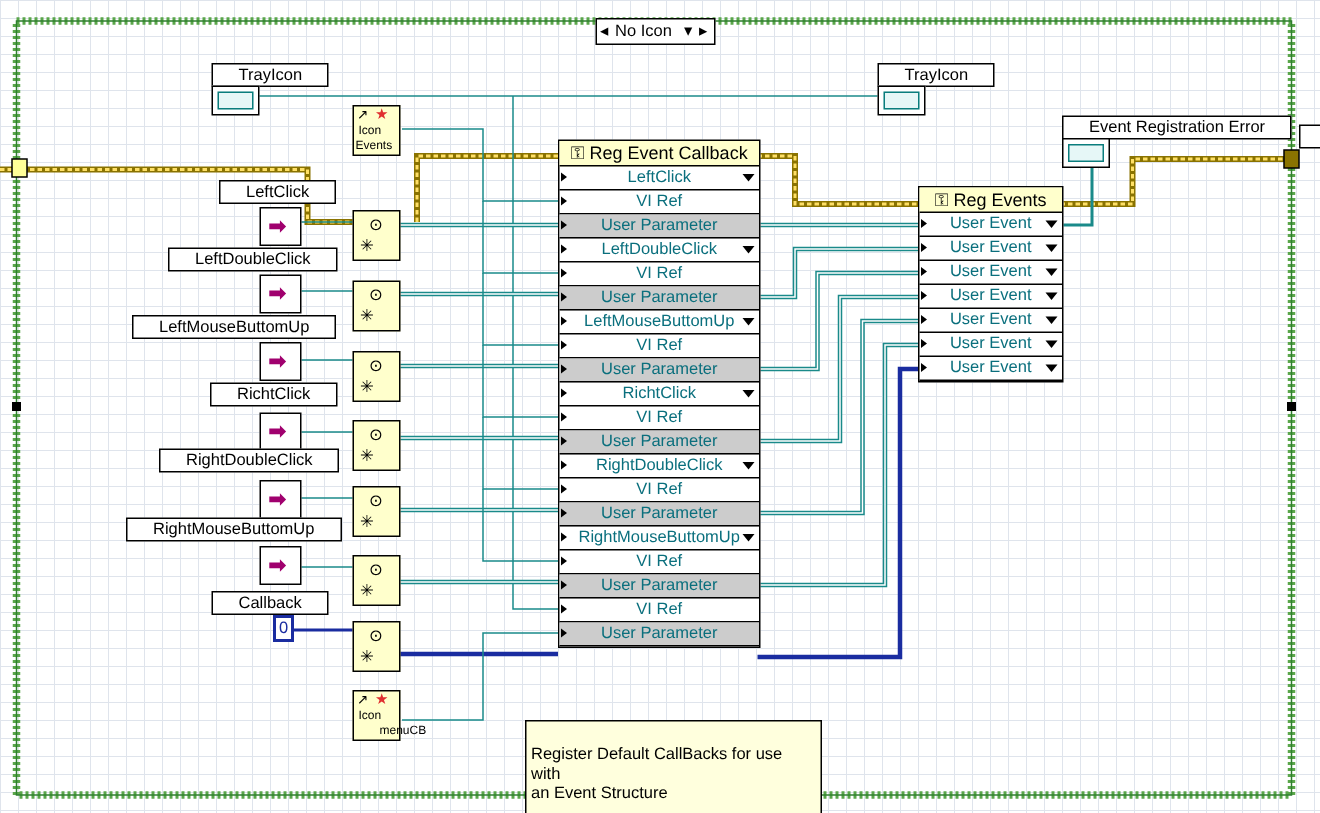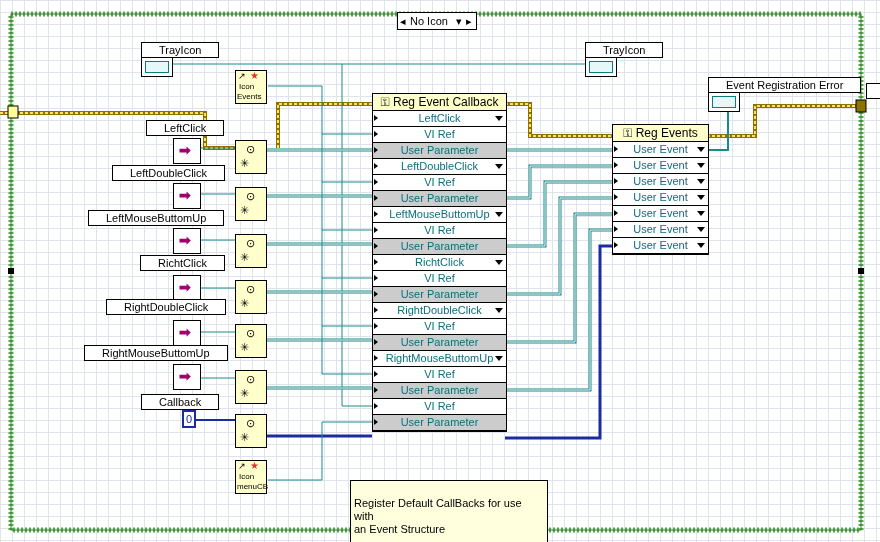--- a/index.html
+++ b/index.html
@@ -141,21 +141,21 @@
 <div class="vi top" style="left:235px;top:70px;">
   <span class="abs" style="left:2px;top:0;font-size:9px;">↗</span>
   <span class="abs" style="left:14px;top:-1px;color:#e03030;font-size:10px;">★</span>
   <span class="abs" style="left:3px;top:11px;font-size:8px;">Icon</span>
   <span class="abs" style="left:1px;top:21px;font-size:8px;">Events</span>
 </div>
 <div class="vi top" style="left:235px;top:460px;">
   <span class="abs" style="left:2px;top:0;font-size:9px;">↗</span>
   <span class="abs" style="left:14px;top:-1px;color:#e03030;font-size:10px;">★</span>
   <span class="abs" style="left:3px;top:11px;font-size:8px;">Icon</span>
-  <span class="abs" style="left:1px;top:21px;font-size:8px;">menuCB</span>
+  <span class="abs" style="left:1px;top:21px;font-size:8px;padding-left:16px;">menuCB</span>
 </div>
 
 <div class="label" style="left:146px;top:120px;">LeftClick</div>
 <div class="reg" style="left:173px;top:138px;">
     <span class="arrow">➡</span>
   </div>
 <div class="vi top" style="left:235px;top:140px;">
     <span class="abs" style="left:10px;top:2px;">⊙</span>
     <span class="abs" style="left:4px;top:16px;">✳</span>
   </div>

